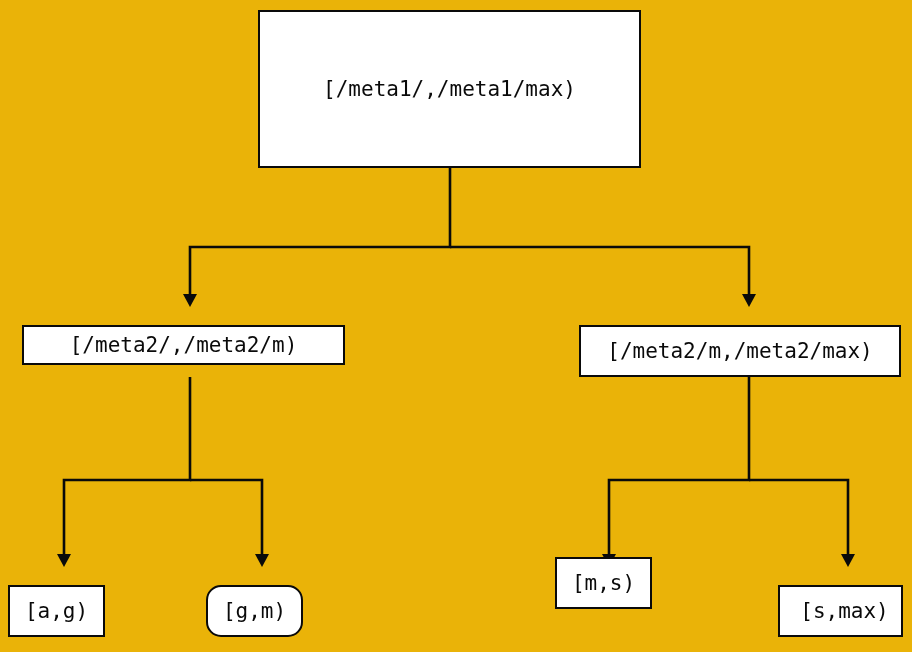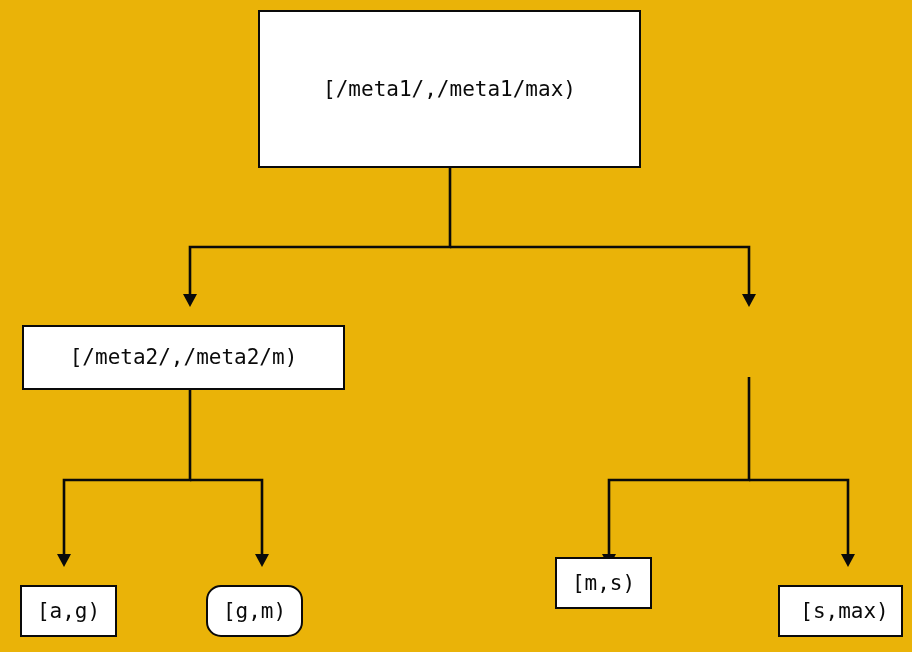--- a/index.html
+++ b/index.html
@@ -82,26 +82,29 @@
     <polygon class="arrow-head" points="602,554 616,554 609,567"></polygon>
 
     <polyline points="749,480 848,480 848,554"></polyline>
     <polygon class="arrow-head" points="841,554 855,554 848,567"></polygon>
   </svg>
 
   <div class="node-box node-root" style="left:258px; top:10px; width:383px; height:158px;">
     <span class="node-label">[/meta1/,/meta1/max)</span>
   </div>
 
-  <div class="node-box node-mid" style="left:22px; top:325px; width:323px; height:65px;">
+  <div class="node-box node-mid" style="left:22px; top:325px; width:323px; height:40px;">
     <span class="node-label">[/meta2/,/meta2/m)</span>
   </div>
 
+  <div class="node-box node-mid" style="left:579px; top:325px; width:322px; height:52px;">
+    <span class="node-label">[/meta2/m,/meta2/max)</span>
+  </div>
 
-  <div class="node-box node-leaf" style="left:20px; top:585px; width:97px; height:52px;">
+  <div class="node-box node-leaf" style="left:8px; top:585px; width:97px; height:52px;">
     <span class="node-label">[a,g)</span>
   </div>
 
   <div class="node-box node-leaf" style="left:206px; top:585px; width:97px; height:52px;border-radius:15px;">
     <span class="node-label">[g,m)</span>
   </div>
 
   <div class="node-box node-leaf" style="left:555px; top:557px; width:97px; height:52px;">
     <span class="node-label">[m,s)</span>
   </div>

